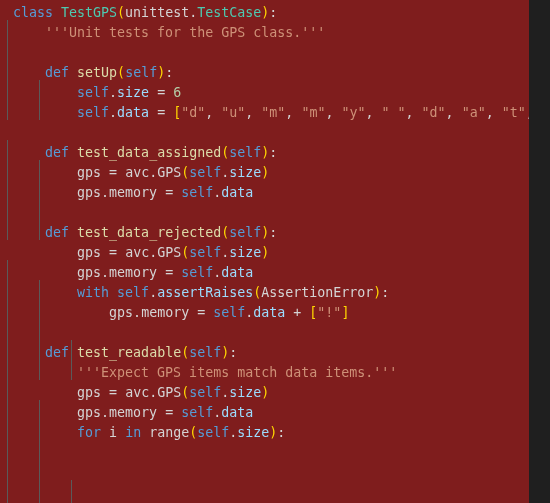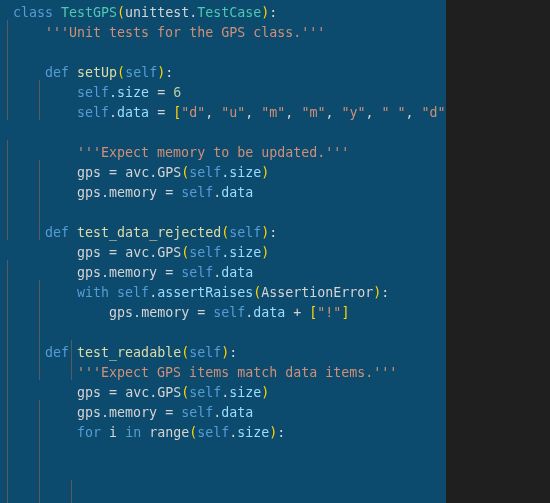--- a/index.html
+++ b/index.html
@@ -3,23 +3,23 @@
 <meta charset="utf-8">
 <title>Python Editor</title>
 <style>
   html, body {
     margin: 0;
     padding: 0;
     background: #1f1f1f;
   }
   #editor {
     position: relative;
-    width: 446px;
+    width: 529px;
     height: 503px;
-    background: #0c4a6e;
+    background: #7f1d1d;
     overflow: hidden;
     font-family: "DejaVu Sans Mono", "Liberation Mono", monospace;
     font-size: 13.3px;
     line-height: 20px;
     letter-spacing: 0px;
     -webkit-font-smoothing: antialiased;
   }
   
   .guides {
     position: absolute;
@@ -86,22 +86,22 @@
     <div class="line"> </div>
 
     <div class="line">    <span class="kw">def</span> <span class="fn">setUp</span><span class="par">(</span><span class="kw">self</span><span class="par">)</span><span class="pun">:</span></div>
 
     <div class="line">        <span class="kw">self</span><span class="pun">.</span><span class="meth">size</span> <span class="op">=</span> <span class="num">6</span></div>
 
     <div class="line">        <span class="kw">self</span><span class="pun">.</span><span class="meth">data</span> <span class="op">=</span> <span class="par">[</span><span class="str">"d"</span><span class="pun">,</span> <span class="str">"u"</span><span class="pun">,</span> <span class="str">"m"</span><span class="pun">,</span> <span class="str">"m"</span><span class="pun">,</span> <span class="str">"y"</span><span class="pun">,</span> <span class="str">" "</span><span class="pun">,</span> <span class="str">"d"</span><span class="pun">,</span> <span class="str">"a"</span><span class="pun">,</span> <span class="str">"t"</span><span class="pun">,</span> <span class="str">"a"</span></div>
 
     <div class="line"> </div>
 
+    <div class="line">    <span class="kw">def</span> <span class="fn">test_data_assigned</span><span class="par">(</span><span class="kw">self</span><span class="par">)</span><span class="pun">:</span></div>
 
-    <div class="line">        <span class="str">'''Expect memory to be updated.'''</span></div>
 
     <div class="line">        <span class="pun">gps</span> <span class="op">=</span> <span class="pun">avc</span><span class="pun">.</span><span class="pun">GPS</span><span class="par">(</span><span class="kw">self</span><span class="pun">.</span><span class="meth">size</span><span class="par">)</span></div>
 
     <div class="line">        <span class="pun">gps</span><span class="pun">.</span><span class="pun">memory</span> <span class="op">=</span> <span class="kw">self</span><span class="pun">.</span><span class="meth">data</span></div>
 
 
     <div class="line"> </div>
 
     <div class="line">    <span class="kw">def</span> <span class="fn">test_data_rejected</span><span class="par">(</span><span class="kw">self</span><span class="par">)</span><span class="pun">:</span></div>
 

